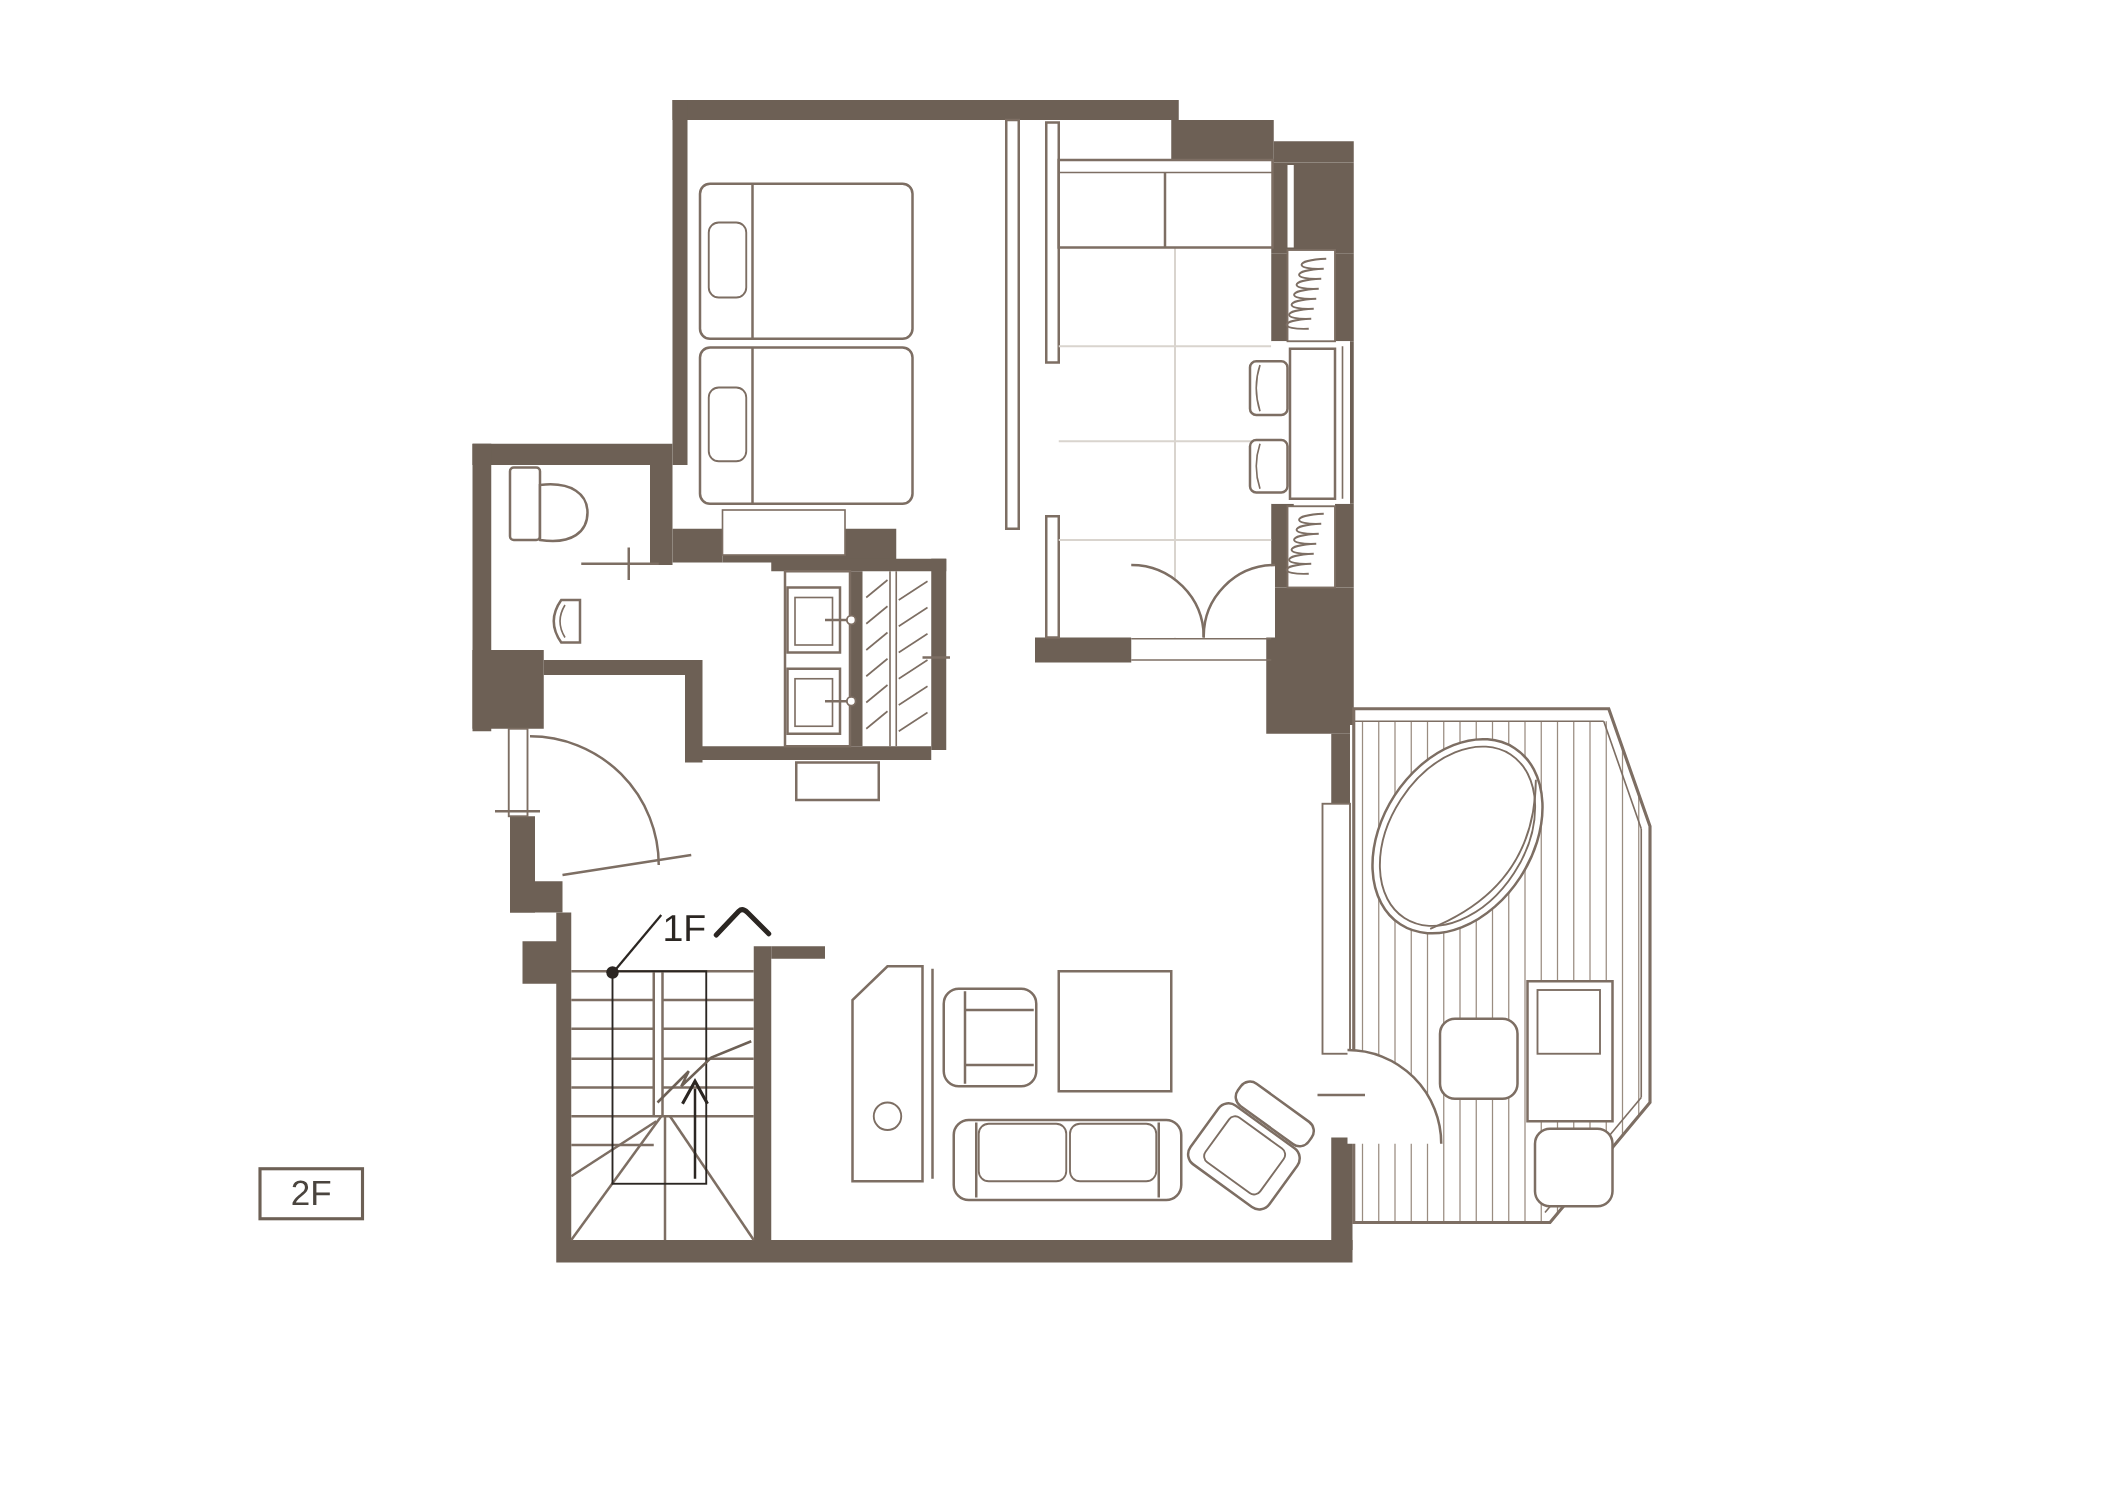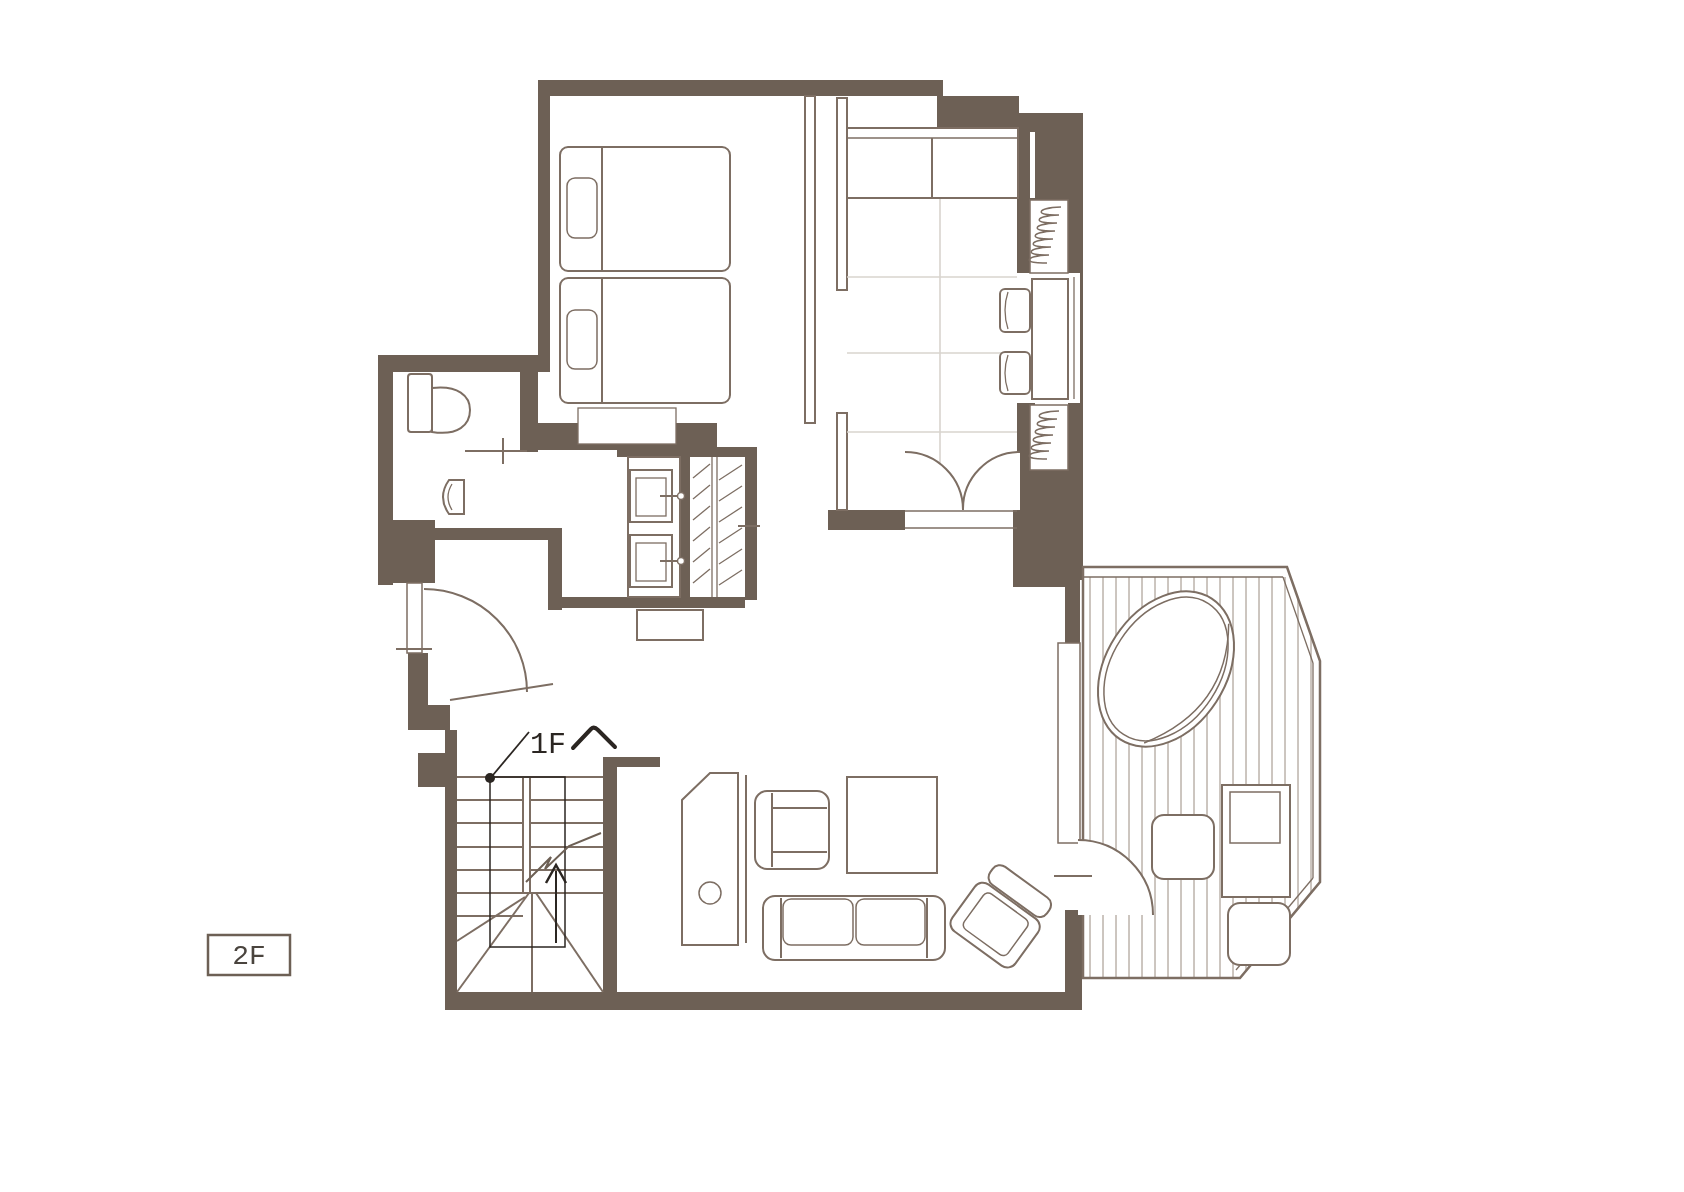--- a/index.html
+++ b/index.html
@@ -1,18 +1,18 @@
 <!DOCTYPE html>
 <html style="--wall: #6d6055; --furniture-line: #7d6e63; --tatami-grid: #d9d4ce; --deck-plank: #9a8c80; --annotation: #2b2622; --badge-text: #4a443e; --background: #ffffff;"><head>
 <meta charset="utf-8">
 <title>Floor Plan</title>
 <style>
   html,body{margin:0;padding:0;background:#ffffff;}
   .stage{position:relative;width:1684px;height:1192px;background:#fff;overflow:hidden;
-         font-family:Liberation Mono, monospace;}
+         font-family:Liberation Sans, sans-serif;}
   svg{position:absolute;left:0;top:0;}
   .wall{fill:var(--wall,#6d6055);stroke:none;}
   .white{fill:#ffffff;stroke:none;}
   .ol{fill:#ffffff;stroke:var(--furniture-line,#7d6e63);stroke-width:2;}
   .ol15{fill:#ffffff;stroke:var(--furniture-line,#7d6e63);stroke-width:1.5;}
   .ln{fill:none;stroke:var(--furniture-line,#7d6e63);stroke-width:2;}
   .ln15{fill:none;stroke:var(--furniture-line,#7d6e63);stroke-width:1.5;}
   .ln13{fill:none;stroke:var(--furniture-line,#7d6e63);stroke-width:1.3;}
   .grid{fill:none;stroke:var(--tatami-grid,#d9d4ce);stroke-width:1.6;}
   .plank{fill:none;stroke:var(--deck-plank,#9a8c80);stroke-width:1;}

